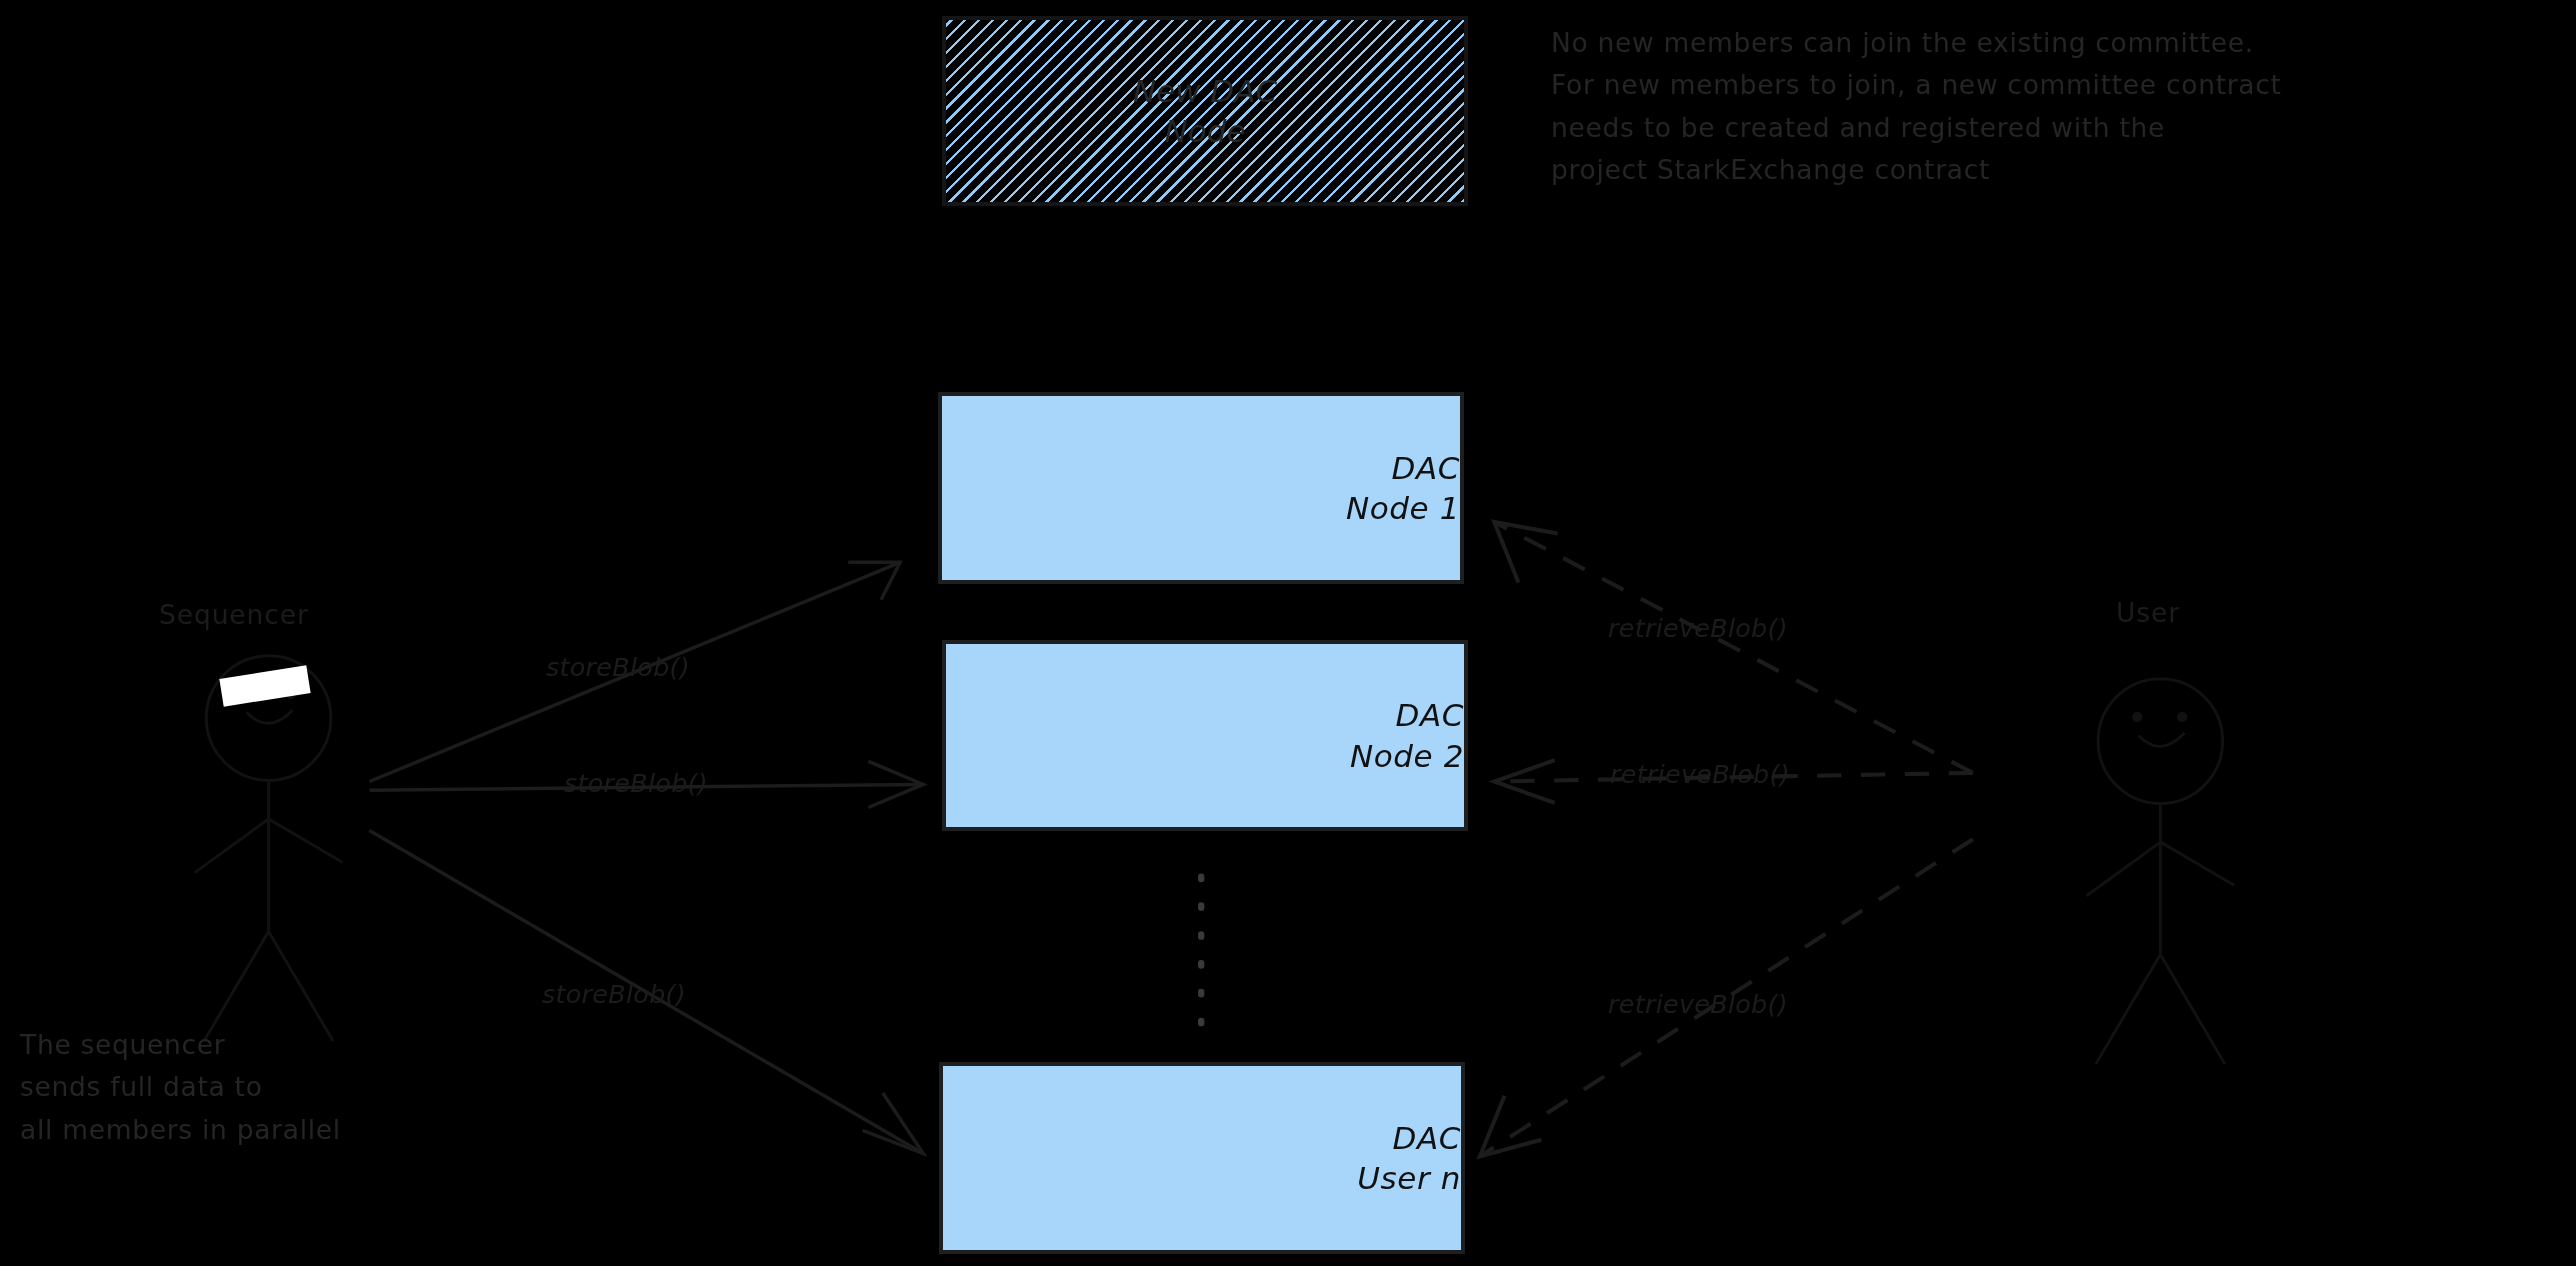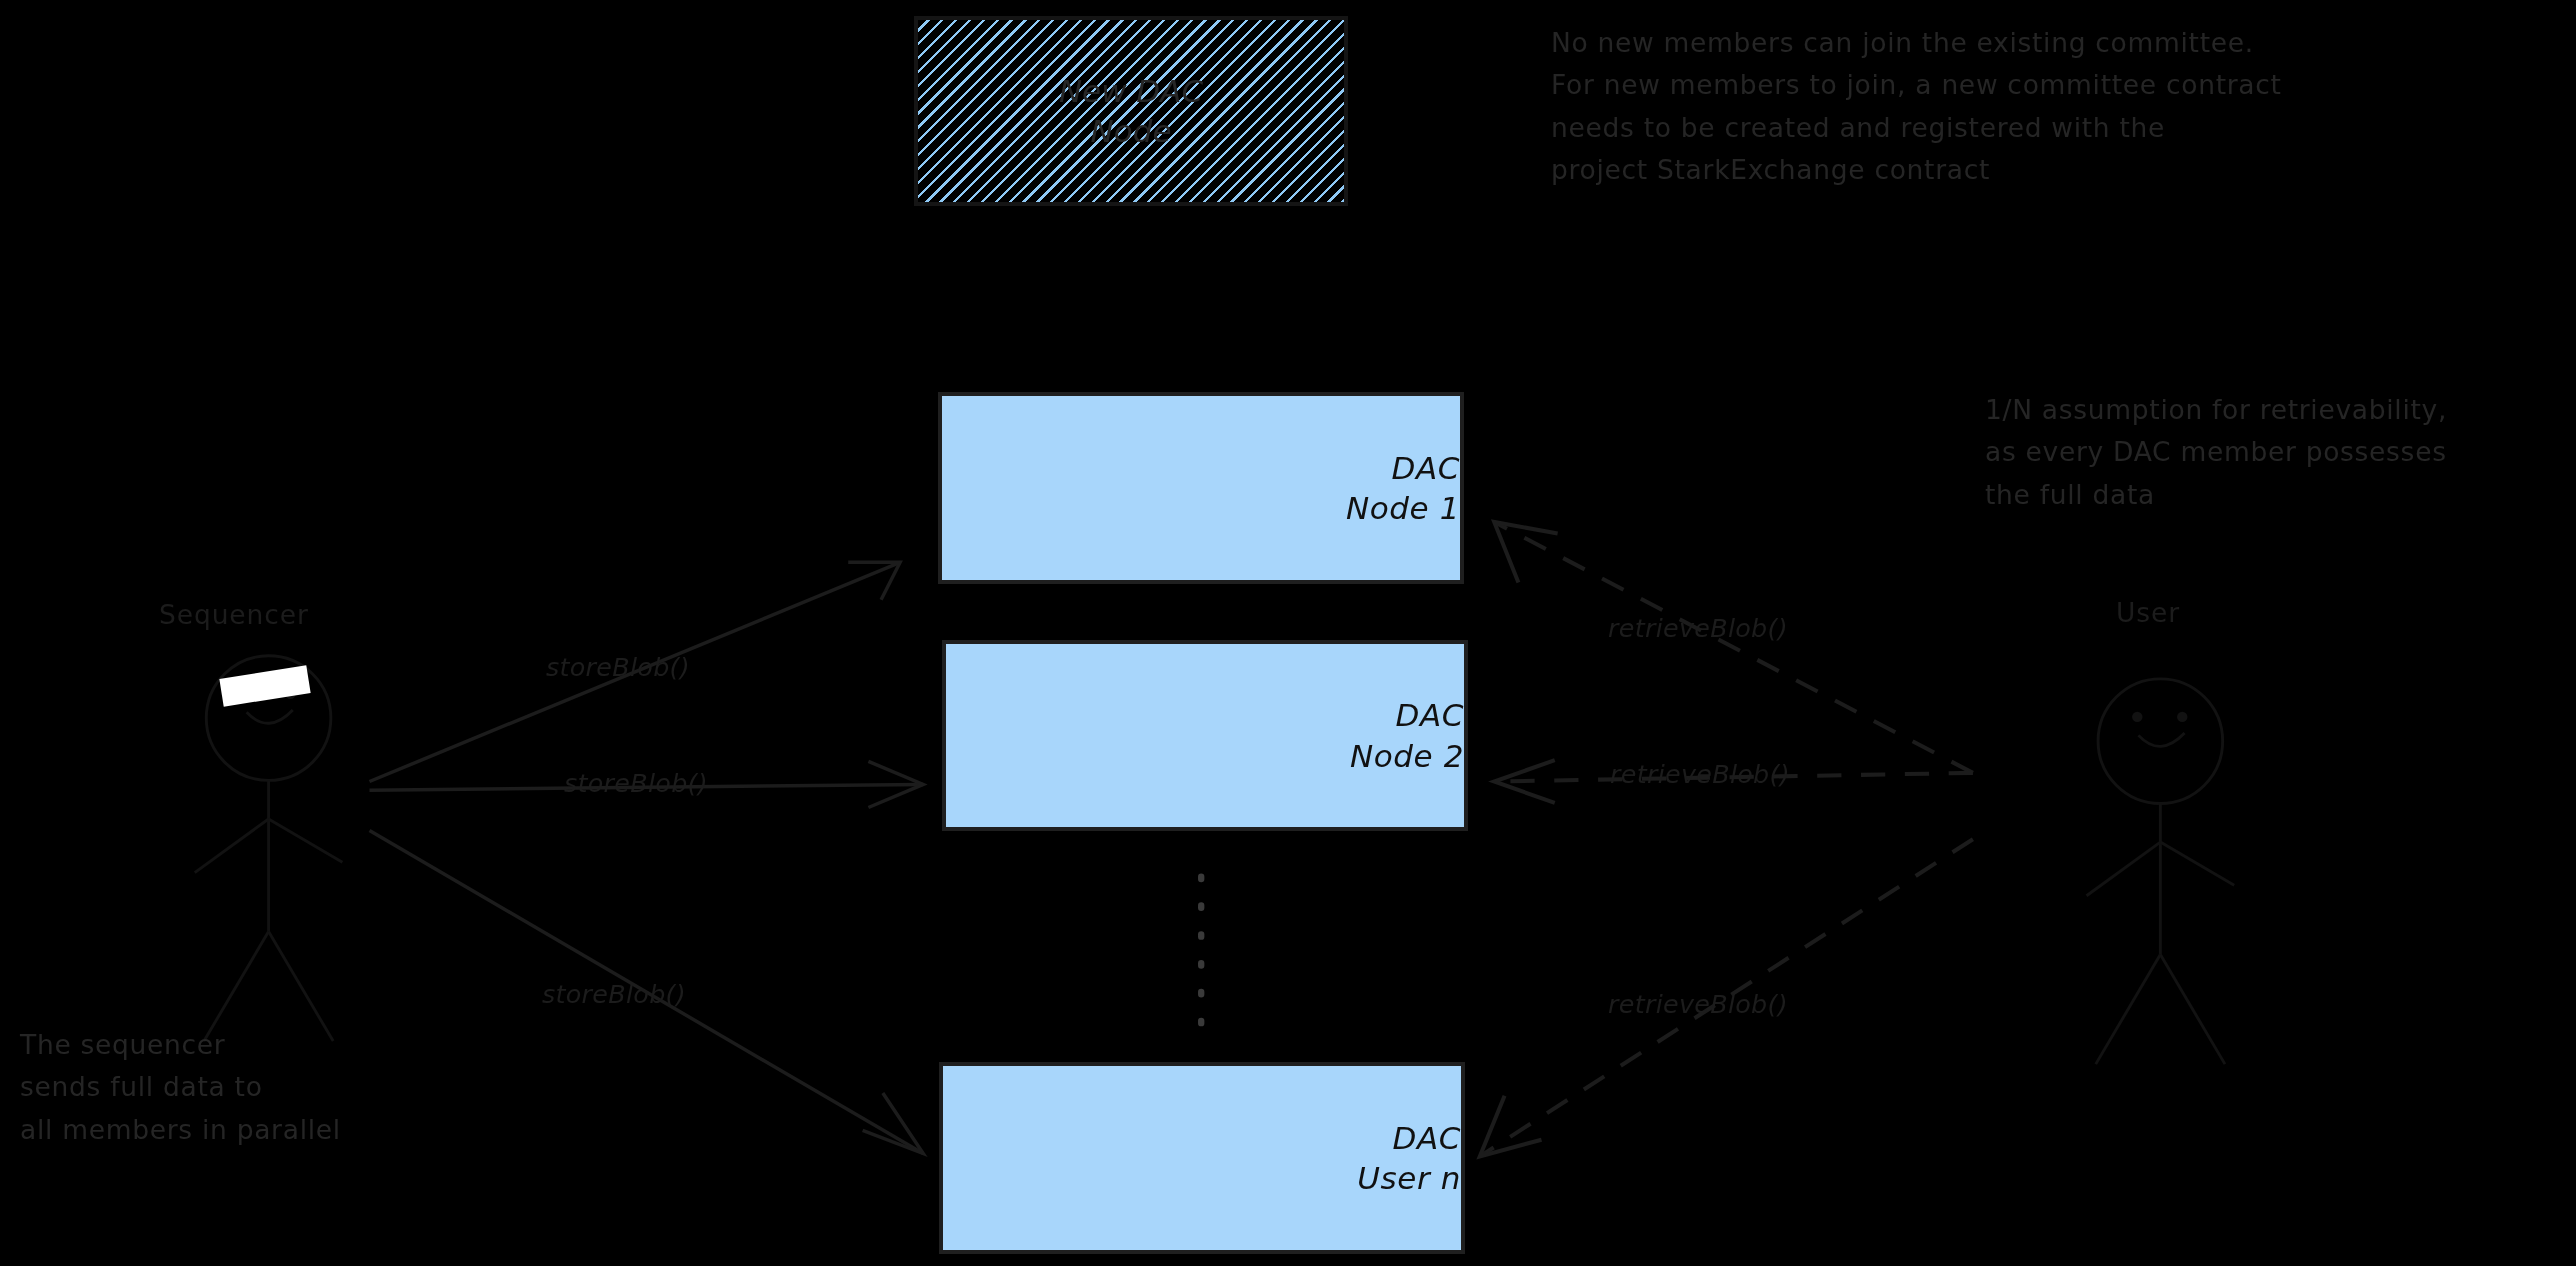--- a/index.html
+++ b/index.html
@@ -88,21 +88,21 @@
     position:absolute;
     background:#ffffff;
     transform:rotate(-9deg);
   }
 </style>
 </head>
 <body>
 
 <div id="stage">
 
-  <div class="hatch-box" style="left:914px;top:16px;width:434px;height:190px;">
+  <div class="hatch-box" style="left:942px;top:16px;width:526px;height:190px;">
     <div class="hatch-label">New DAC</div>
     <div class="hatch-label">Node</div>
   </div>
 
   <div class="node-box" style="left:938px;top:392px;width:526px;height:192px;">
     <div class="node-label">DAC</div>
     <div class="node-label">Node 1</div>
   </div>
 
   <div class="node-box" style="left:942px;top:640px;width:526px;height:191px;">
@@ -178,22 +178,19 @@
 
   <div class="edge-label" style="left:1608px;top:613px;">retrieveBlob()</div>
   <div class="edge-label" style="left:1610px;top:759px;">retrieveBlob()</div>
   <div class="edge-label" style="left:1608px;top:989px;">retrieveBlob()</div>
 
   <div class="note" style="left:1551px;top:22px;width:935px;">No new members can join the existing committee.
 For new members to join, a new committee contract
 needs to be created and registered with the
 project StarkExchange contract</div>
 
-  <div class="note" style="left:1985px;top:389px;width:583px;">1/N assumption for retrievability,
-as every DAC member possesses
-the full data</div>
 
   <div class="note" style="left:20px;top:1024px;width:404px;">The sequencer
 sends full data to
 all members in parallel</div>
 
 </div>
 
 
 </body></html>

